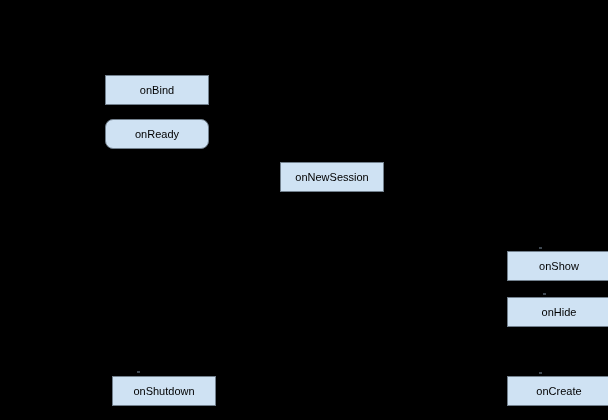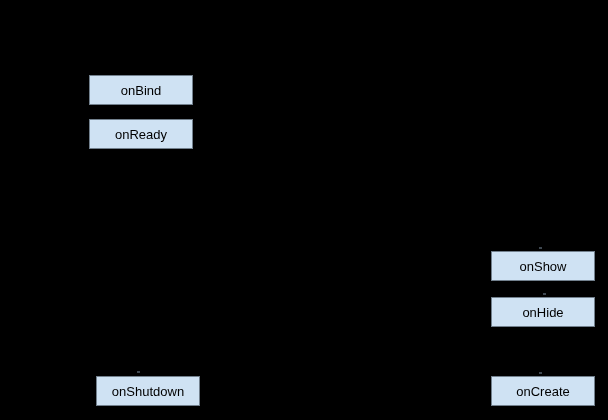--- a/index.html
+++ b/index.html
@@ -16,30 +16,31 @@
     font-family: "Liberation Sans", sans-serif;
   }
   .node {
     position: absolute;
     width: 104px;
     height: 30px;
     box-sizing: border-box;
     background: var(--node-fill, #cfe2f3);
     border: 1px solid var(--node-border, #72808d);
     color: var(--node-text, #000000);
-    font-size: 13px;
+    font-size: 11px;
     line-height: 1;
     display: flex;
     align-items: center;
     justify-content: center;
     white-space: nowrap;
+    margin-left: 16px;
   }
   
   .n-onbind       { left: 89px;  top: 75px;  }
-  .n-onready      { left: 89px;  top: 119px; }
+  .n-onready      { left: 89px;  top: 119px; border-radius: 8px; }
   .n-onnewsession { left: 264px; top: 162px; }
   .n-oncreate     { left: 491px; top: 204px; }
   .n-onshow       { left: 491px; top: 251px; }
   .n-onhide       { left: 491px; top: 297px; }
   .n-onshutdown   { left: 96px;  top: 376px; }
   .n-ondestroy    { left: 491px; top: 376px; }
 
   
   .artifact {
     position: absolute;
@@ -54,20 +55,21 @@
 </style>
 </head>
 <body>
 
 <div class="canvas">
 
   <div class="node n-onbind">onBind</div>
 
   <div class="node n-onready">onReady</div>
 
+  <div class="node n-onnewsession">onNewSession</div>
 
 
   <div class="node n-onshow">onShow</div>
 
   <div class="node n-onhide">onHide</div>
 
   <div class="node n-onshutdown">onShutdown</div>
 
   <div class="node n-ondestroy">onCreate</div>
 

